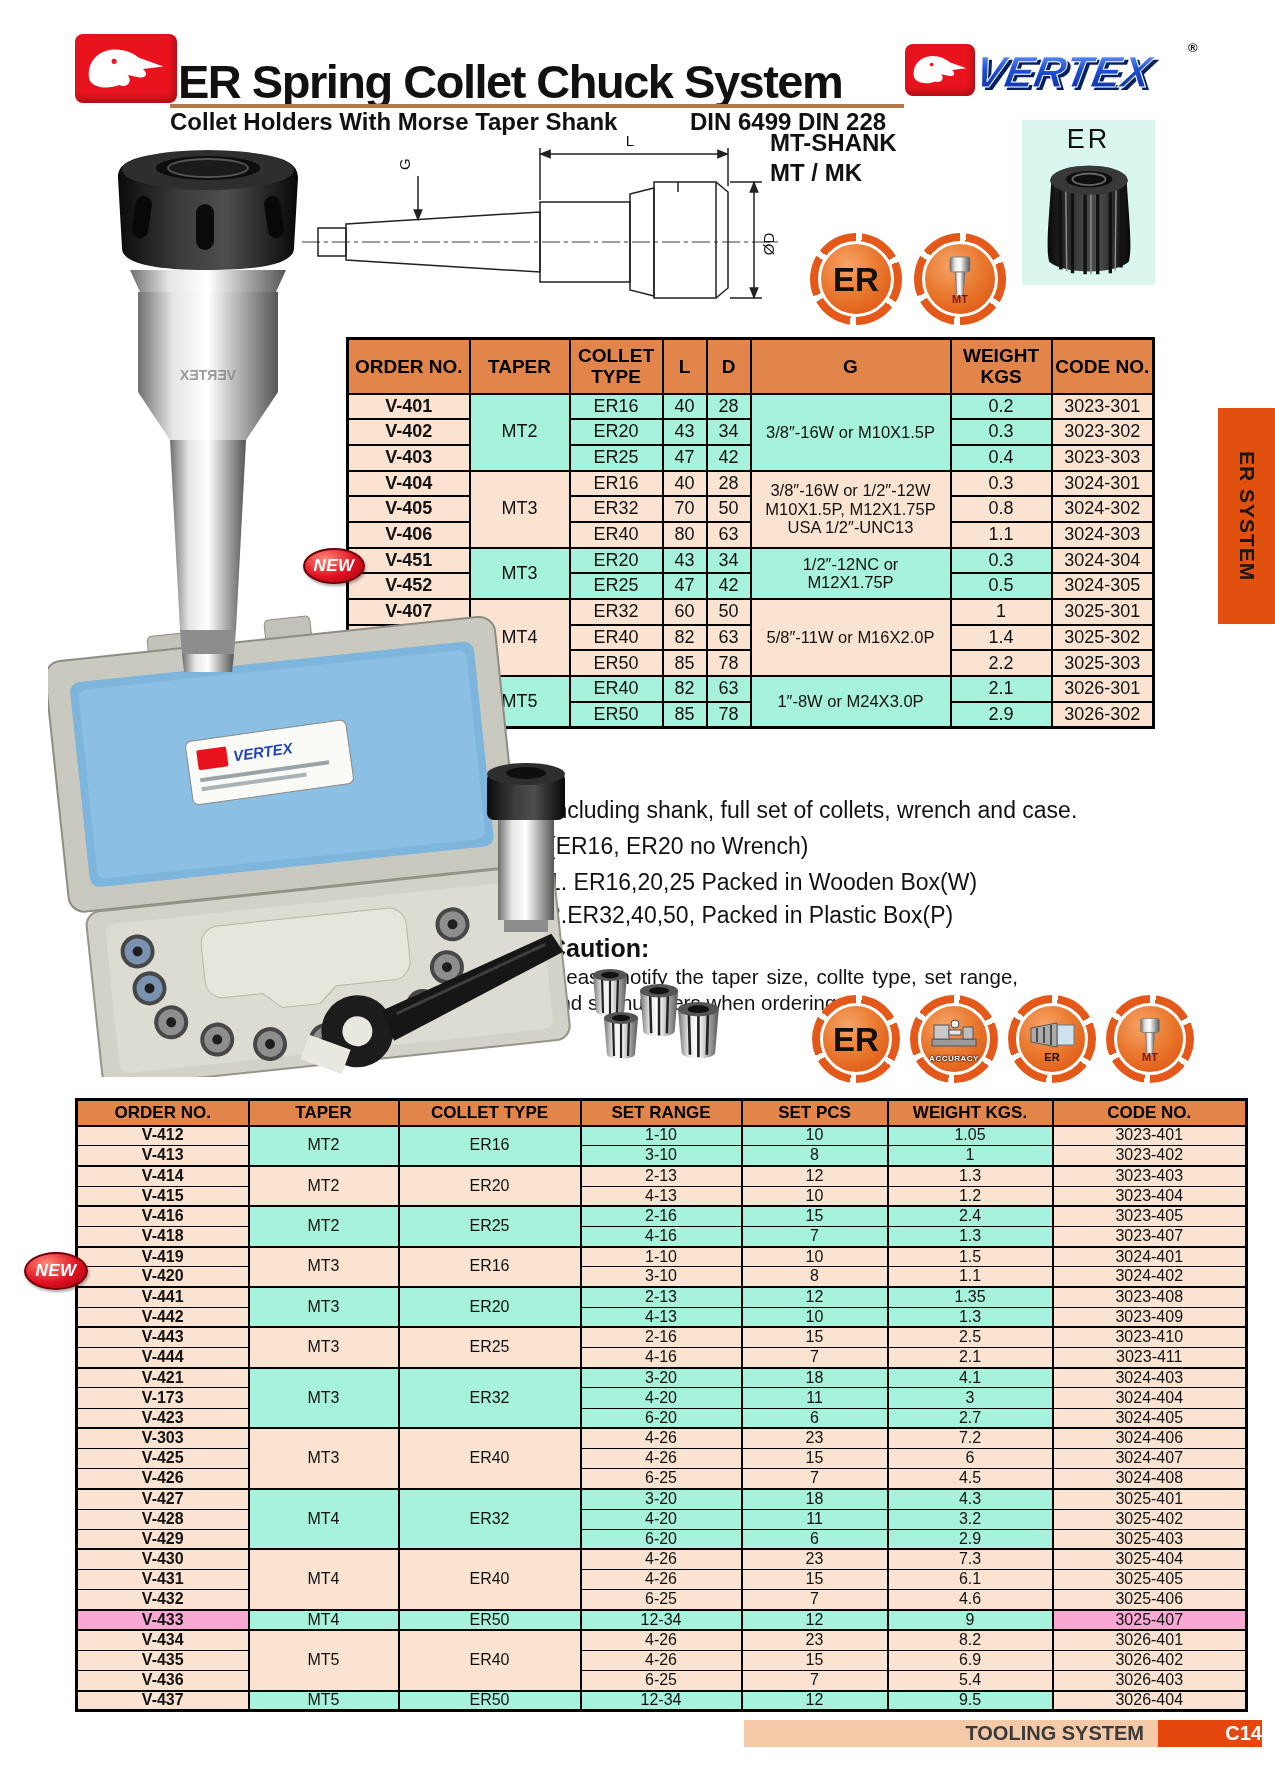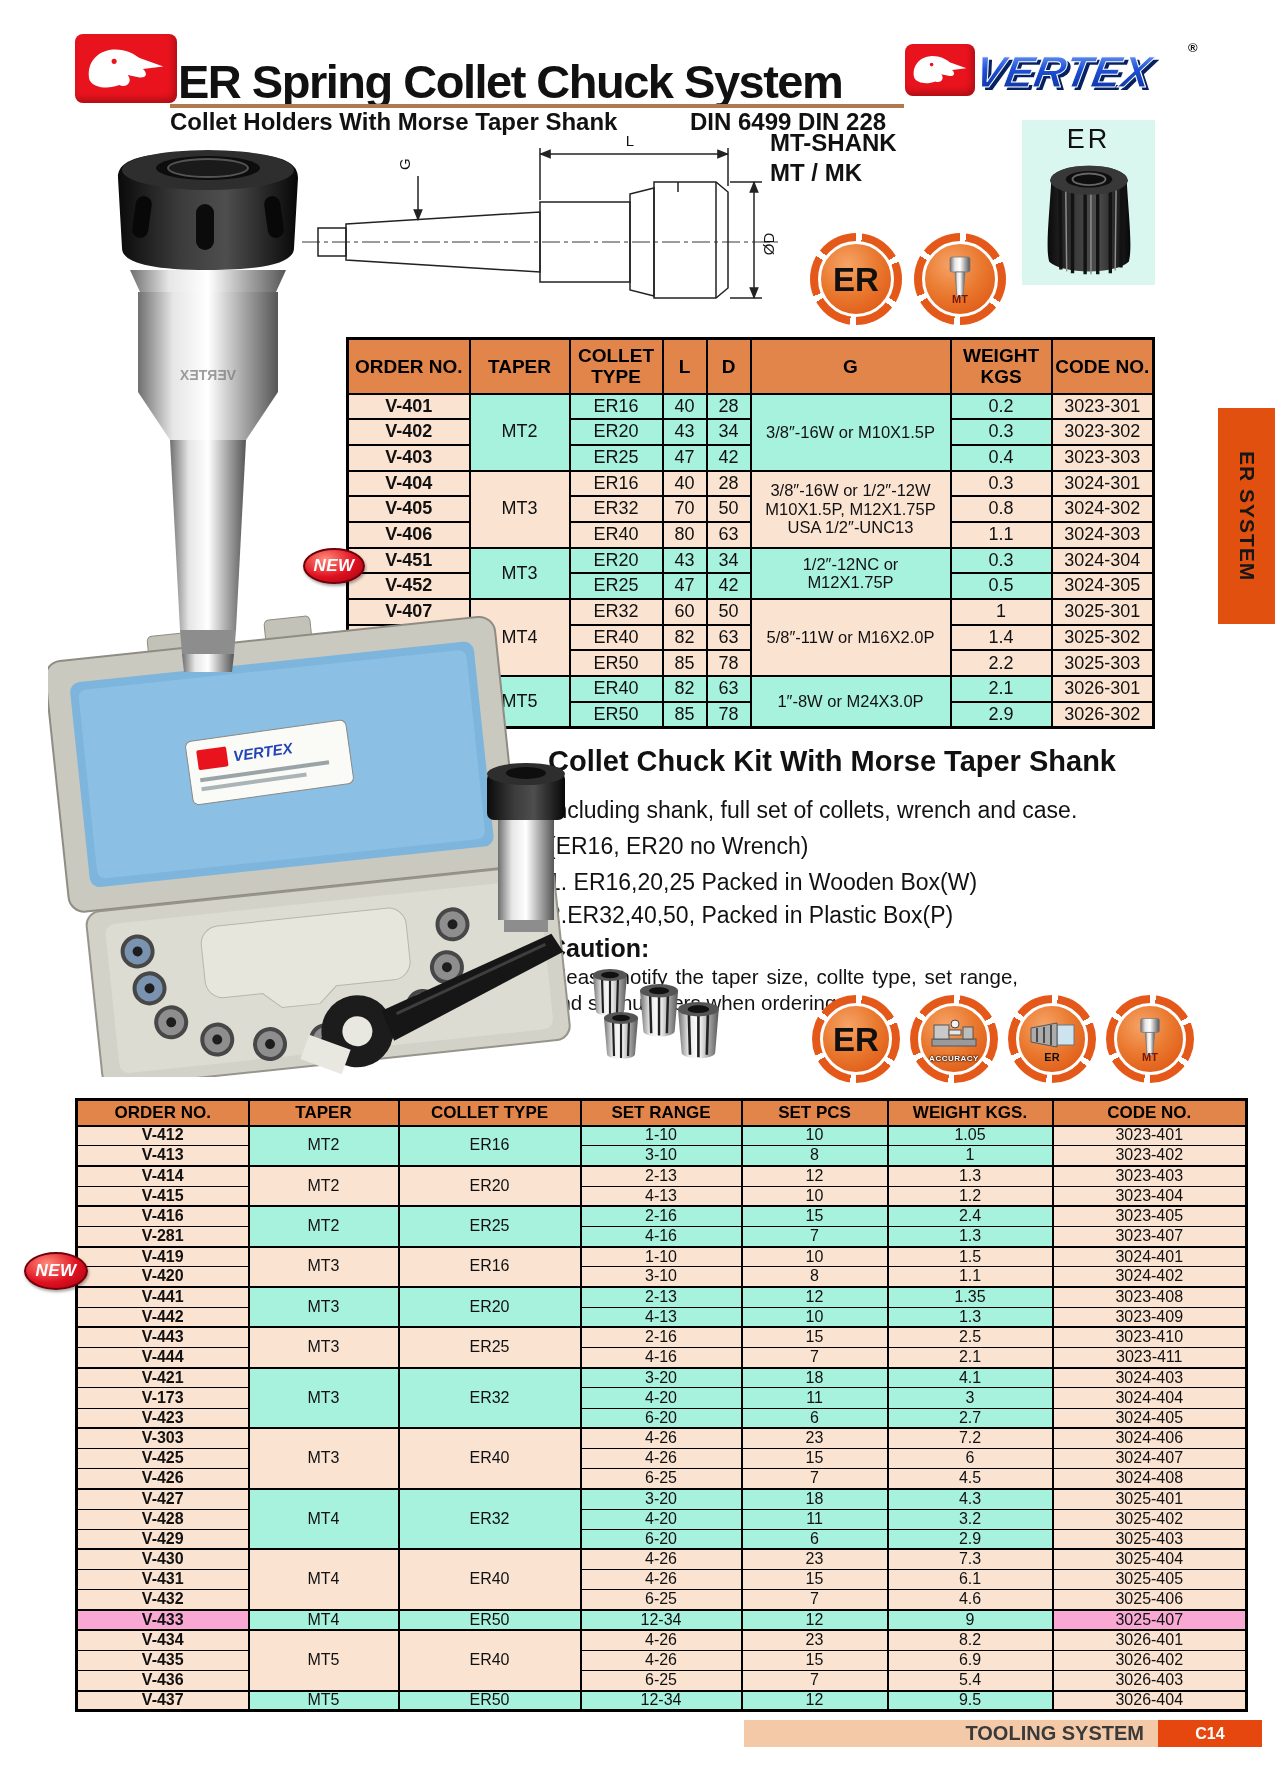--- a/index.html
+++ b/index.html
@@ -54,21 +54,21 @@
   .new-badge{position:absolute;border-radius:50%;background:radial-gradient(ellipse at 35% 28%,#FF8A7A,#E01020 55%,#9E0410 100%);border:2px solid #70000A;color:#fff;font-weight:bold;font-style:italic;font-size:17px;letter-spacing:.5px;display:flex;align-items:center;justify-content:center;box-shadow:1px 2px 3px rgba(0,0,0,.35);z-index:6;}
 
   
   .kit-h{font-size:29px;font-weight:bold;white-space:nowrap;}
   .kit-line{font-size:23px;white-space:nowrap;}
   .caution-h{font-size:25px;font-weight:bold;}
   .caution-t{font-size:20.5px;text-align:justify;line-height:1.26;}
 
   
   .footer-bar{background:#F3C9A8;display:flex;align-items:center;justify-content:flex-end;font-weight:bold;font-size:20px;color:#3A3A3A;padding-right:14px;}
-  .footer-page{background:#E5470E;color:#fff;font-weight:bold;font-size:16px;display:flex;align-items:center;justify-content:center;}
+  .footer-page{background:#E5470E;color:#fff;font-weight:bold;font-size:20px;display:flex;align-items:center;justify-content:flex-end;}
 
   .dim{font-size:15px;fill:#111;font-family:"Liberation Sans",sans-serif;}
   .label-vertex{font-size:15px;font-weight:bold;font-style:italic;fill:#2343B8;font-family:"Liberation Sans",sans-serif;}
   .mirror-v{font-size:14px;font-weight:bold;fill:#777;opacity:.7;font-family:"Liberation Sans",sans-serif;}
   svg{display:block;}
 </style>
 </head>
 <body>
 
 <div id="page">
@@ -430,21 +430,20 @@
     <rect x="88" y="64" width="18" height="46" rx="9" fill="#0b0b0b"></rect>
     <path d="M22,130 L178,130 L168,152 L32,152 Z" fill="url(#silvH)"></path>
     <rect x="30" y="152" width="140" height="100" fill="url(#silvH)"></rect>
     <text transform="translate(100,240) scale(-1,1)" text-anchor="middle" class="mirror-v">VERTEX</text>
     <path d="M30,252 L170,252 L138,300 L62,300 Z" fill="url(#silvH)"></path>
     <path d="M62,300 L138,300 L128,490 L72,490 Z" fill="url(#silvH)"></path>
     <path d="M72,490 L128,490 L126,514 L74,514 Z" fill="#8d8d8d"></path>
     <path d="M74,514 L126,514 L124,532 L76,532 Z" fill="url(#silvH)"></path>
   </svg>
 
-  <div class="abs kit-h" style="left:548px;top:745px;">Collet Chuck Kit With Morse Taper Shank</div>
   <div class="abs kit-line" style="left:548px;top:797px;">Including shank, full set of collets, wrench and case.</div>
   <div class="abs kit-line" style="left:548px;top:833px;">(ER16, ER20 no Wrench)</div>
   <div class="abs kit-line" style="left:548px;top:869px;">1. ER16,20,25 Packed in Wooden Box(W)</div>
   <div class="abs kit-line" style="left:548px;top:902px;">2.ER32,40,50, Packed in Plastic Box(P)</div>
   <div class="abs caution-h" style="left:548px;top:934px;">Caution:</div>
   <div class="abs caution-t" style="left:548px;top:964px;width:470px;">Please notify the taper size, collte type, set range, and set numbers when ordering.</div>
 
   <div class="badge" style="left:812px;top:995px;width:88px;height:88px;">
     <div class="inner">
       <span class="er-txt">ER</span>
@@ -539,21 +538,21 @@
         <tr class="group-start">
           <td class="tone-pink b">V-416</td>
           <td rowspan="2" class="tone-cyan">MT2</td>
           <td rowspan="2" class="tone-cyan">ER25</td>
           <td class="tone-cyan">2-16</td>
           <td class="tone-cyan">15</td>
           <td class="tone-cyan">2.4</td>
           <td class="tone-pink">3023-405</td>
         </tr>
         <tr>
-          <td class="tone-pink b">V-281</td>
+          <td class="tone-pink b">V-418</td>
           <td class="tone-cyan">4-16</td>
           <td class="tone-cyan">7</td>
           <td class="tone-cyan">1.3</td>
           <td class="tone-pink">3023-407</td>
         </tr>
         <tr class="group-start">
           <td class="tone-pink b">V-419</td>
           <td rowspan="2" class="tone-pink">MT3</td>
           <td rowspan="2" class="tone-pink">ER16</td>
           <td class="tone-pink">1-10</td>

